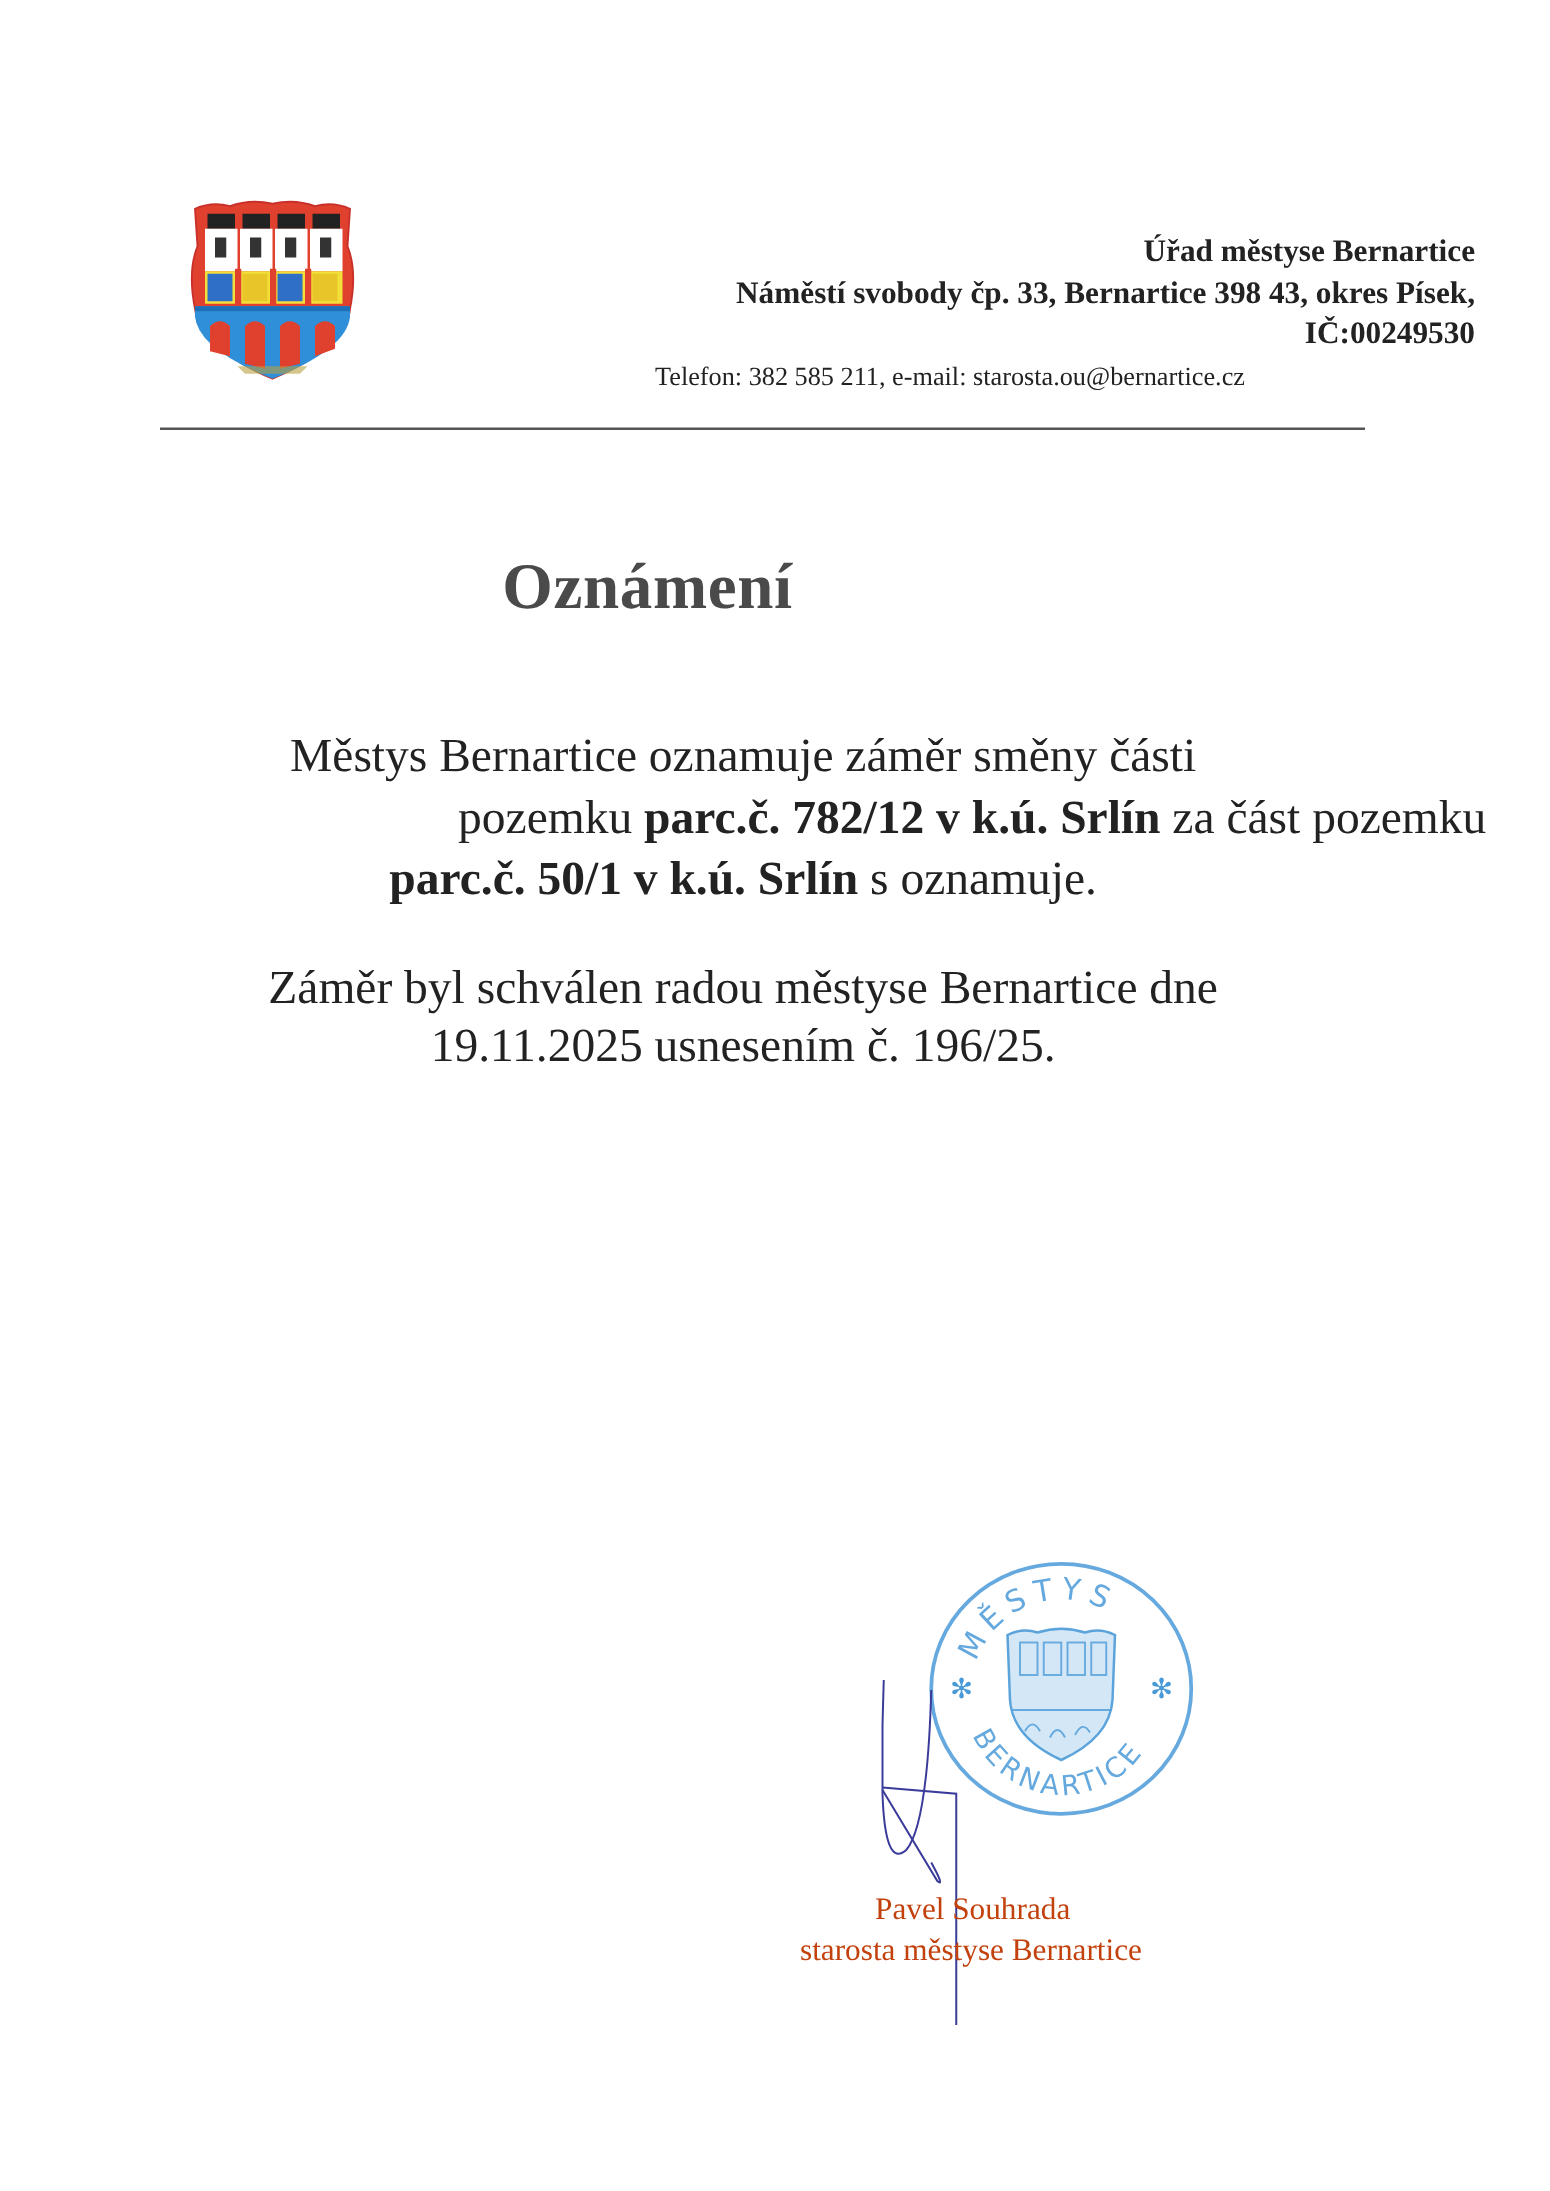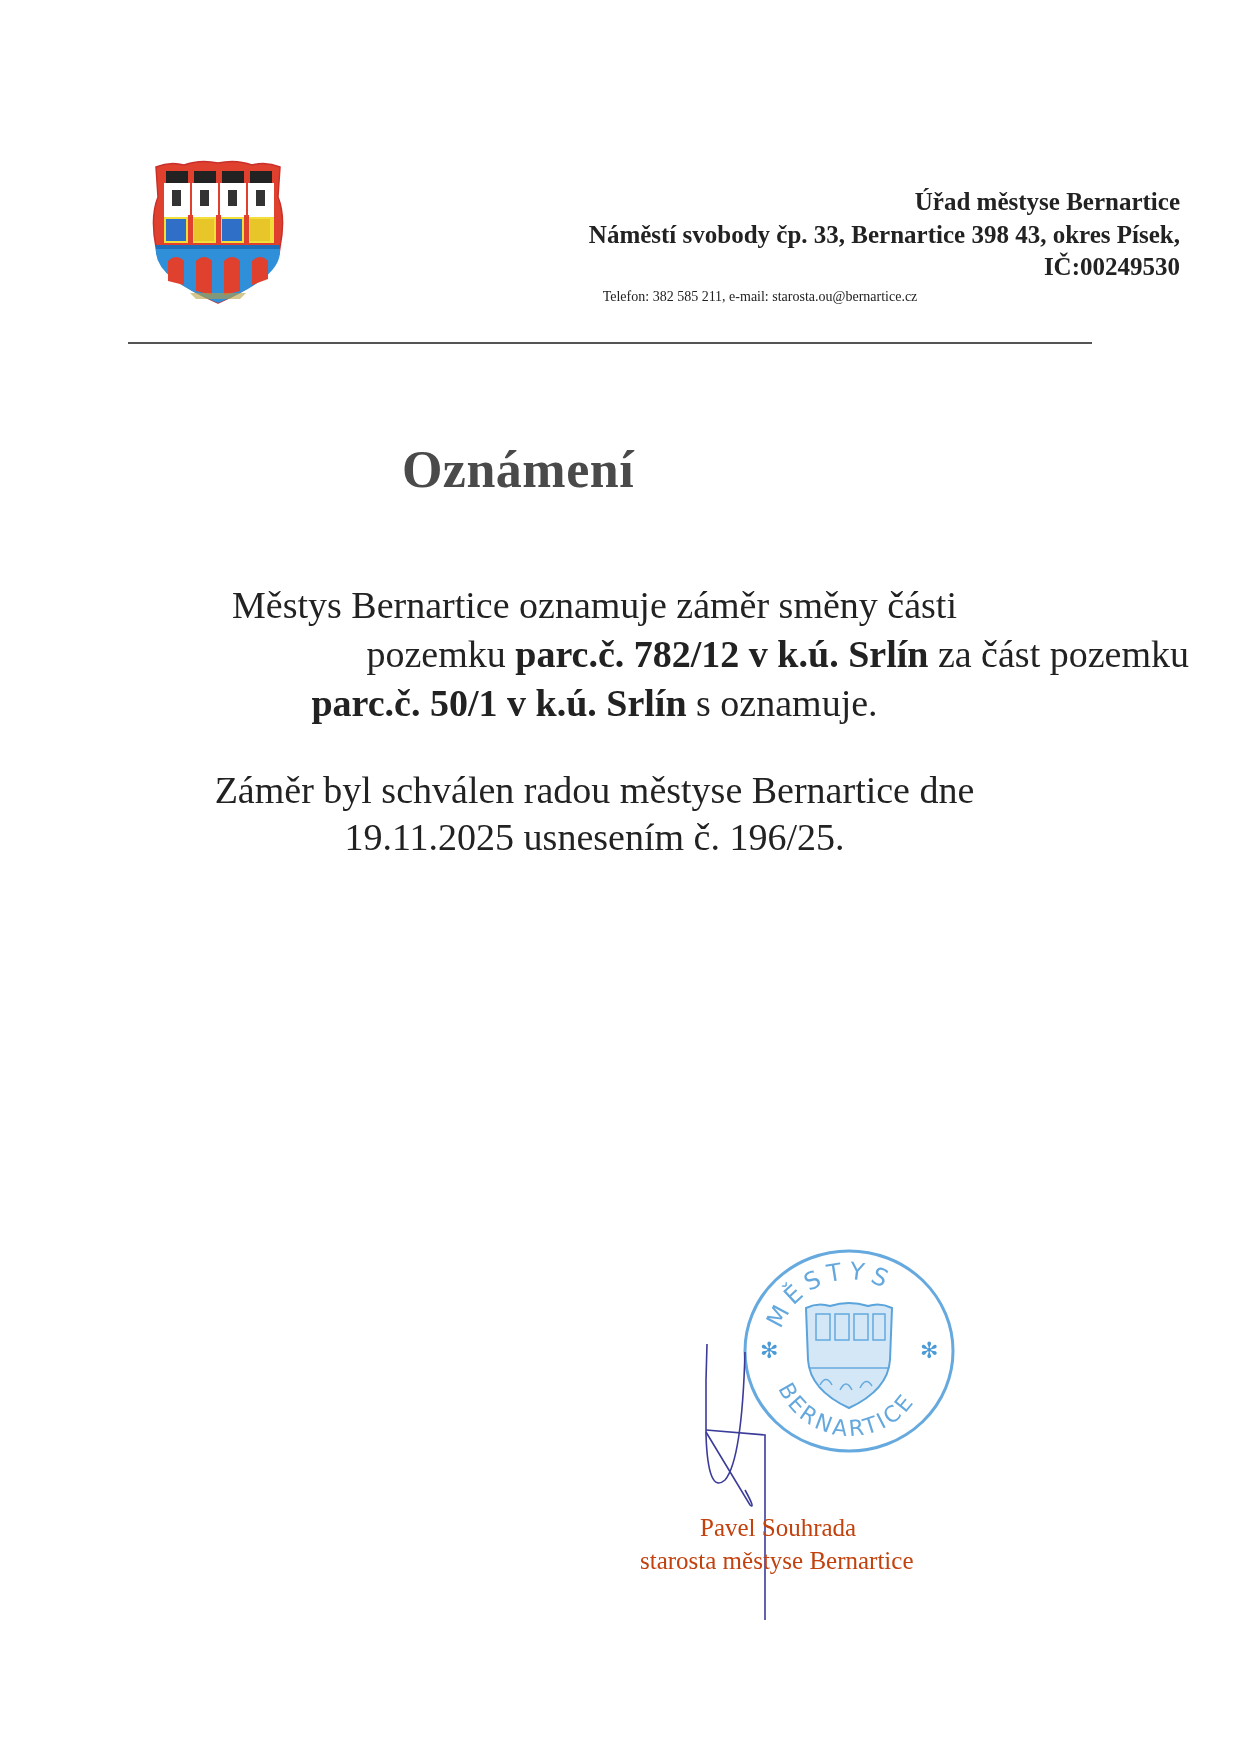--- a/index.html
+++ b/index.html
@@ -2,21 +2,21 @@
 <html><head>
 <meta charset="utf-8">
 <style>
   html, body { margin:0; padding:0; background:#fff; }
   body { width:1240px; height:1753px; position:relative; overflow:hidden;
          font-family:"Liberation Serif", "DejaVu Serif", serif; color:#1e1e1e; }
   .abs { position:absolute; }
   .emblem { left:150px; top:157px; width:136px; height:150px; }
   .hdr { left:340px; width:840px; text-align:center; white-space:nowrap; }
   .hdr-b { font-weight:bold; font-size:25px; color:#222;text-align:right; }
-  .hdr-n { font-size:14px; color:#222; }
+  .hdr-n { font-size:21px; color:#222; }
   .rule { left:128px; width:964px; top:342px; height:2px; background:#555; }
   .title { left:0; width:1036px; top:440px; text-align:center;
            font-size:52px; font-weight:bold; color:#4a4a4a; letter-spacing:0.5px; }
   .body-line { left:0; width:1189px; text-align:center; font-size:38px; color:#222; white-space:nowrap; }
   .body-line b { font-weight:bold; }
   .sig { text-align:left; font-size:25px; color:#c2410c; white-space:nowrap; }
   .stamp { left:738px; top:1240px; width:222px; height:222px; }
   .signature { left:690px; top:1320px; width:110px; height:300px; }
 </style>
 </head>

